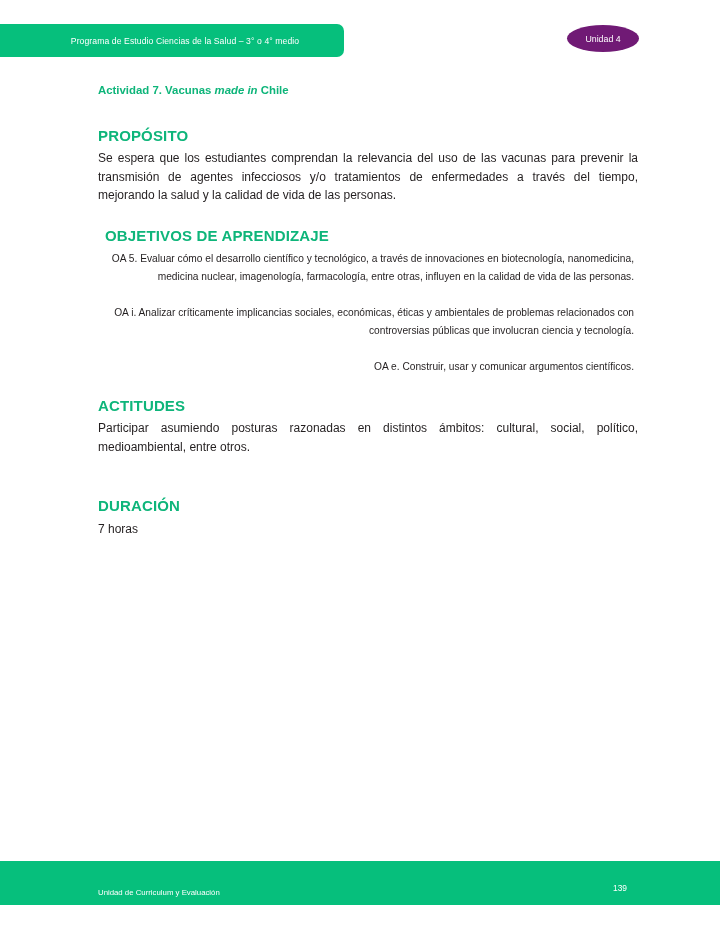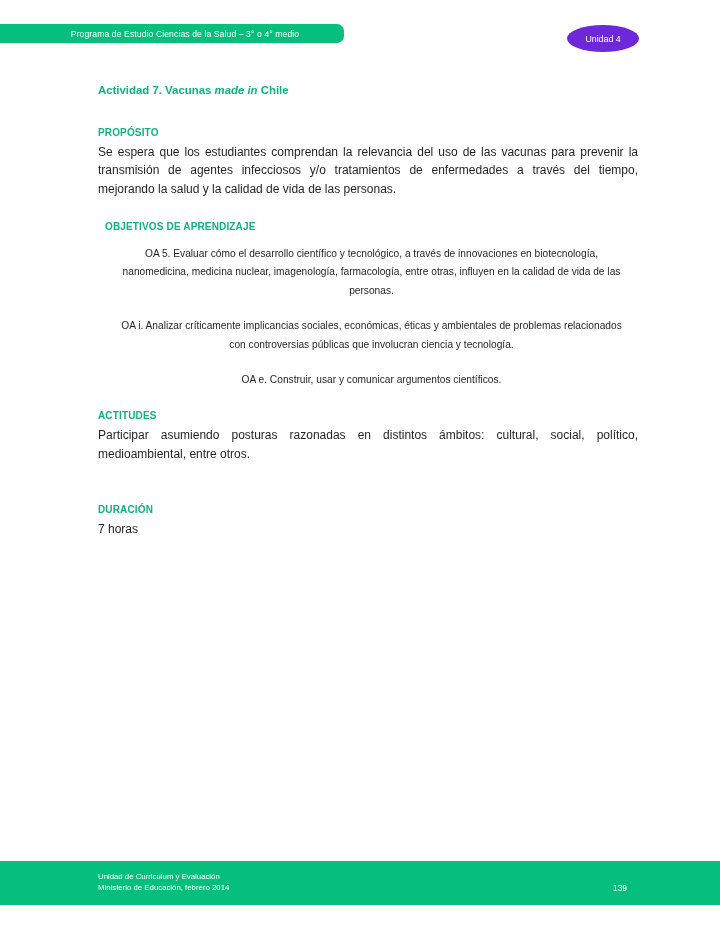--- a/index.html
+++ b/index.html
@@ -15,21 +15,21 @@
     position: relative;
     overflow: hidden;
   }
 
   
   .header-band {
     position: absolute;
     left: 0;
     top: 24px;
     width: 344px;
-    height: 19px;
+    height: 33px;
     background: #06bf7c;
     border-top-right-radius: 7px;
     border-bottom-right-radius: 7px;
     display: flex;
     align-items: center;
     justify-content: center;
   }
   .header-band-text {
     color: #ffffff;
     font-size: 8.6px;
@@ -37,21 +37,21 @@
     white-space: nowrap;
     padding-left: 26px;
   }
 
   .unit-badge {
     position: absolute;
     left: 567px;
     top: 25px;
     width: 72px;
     height: 27px;
-    background: #6d28d9;
+    background: #701a75;
     border-radius: 50%;
     display: flex;
     align-items: center;
     justify-content: center;
   }
   .unit-badge-text {
     color: #ffffff;
     font-size: 8.8px;
     white-space: nowrap;
   }
@@ -70,21 +70,21 @@
     font-weight: bold;
     margin: 0 0 28px 0;
     line-height: 1.2;
   }
   .activity-title .ital {
     font-style: italic;
   }
 
   .section-head {
     color: #0eb57a;
-    font-size: 10px;
+    font-size: 15px;
     font-weight: bold;
     letter-spacing: 0.15px;
     margin: 0 0 4px 0;
     line-height: 1.3;
   }
 
   .body-par {
     font-size: 12px;
     line-height: 18.4px;
     text-align: justify;
@@ -100,22 +100,22 @@
   .oa-block {
     padding-left: 7px;
     margin-bottom: 20px;
   }
   .oa-block .section-head {
     margin-bottom: 4px;
   }
   .oa-par {
     font-size: 10.2px;
     line-height: 18.4px;
-    text-align: center;
-    margin: 12px;
+    text-align: right;
+    margin: 4px;
     color: #231f20;
   }
   .oa-par + .oa-par {
     margin-top: 17px;
   }
 
   .block-actitudes {
     margin-bottom: 40px;
   }
 
@@ -131,20 +131,21 @@
   .footer-text {
     position: absolute;
     left: 98px;
     top: 871px;
     color: #ffffff;
     font-size: 7.8px;
     line-height: 11.4px;
   }
   .footer-line {
     white-space: nowrap;
+    margin-top: 16px;
   }
   .footer-page {
     position: absolute;
     left: 600px;
     top: 883px;
     width: 40px;
     text-align: center;
     color: #ffffff;
     font-size: 8.4px;
   }

